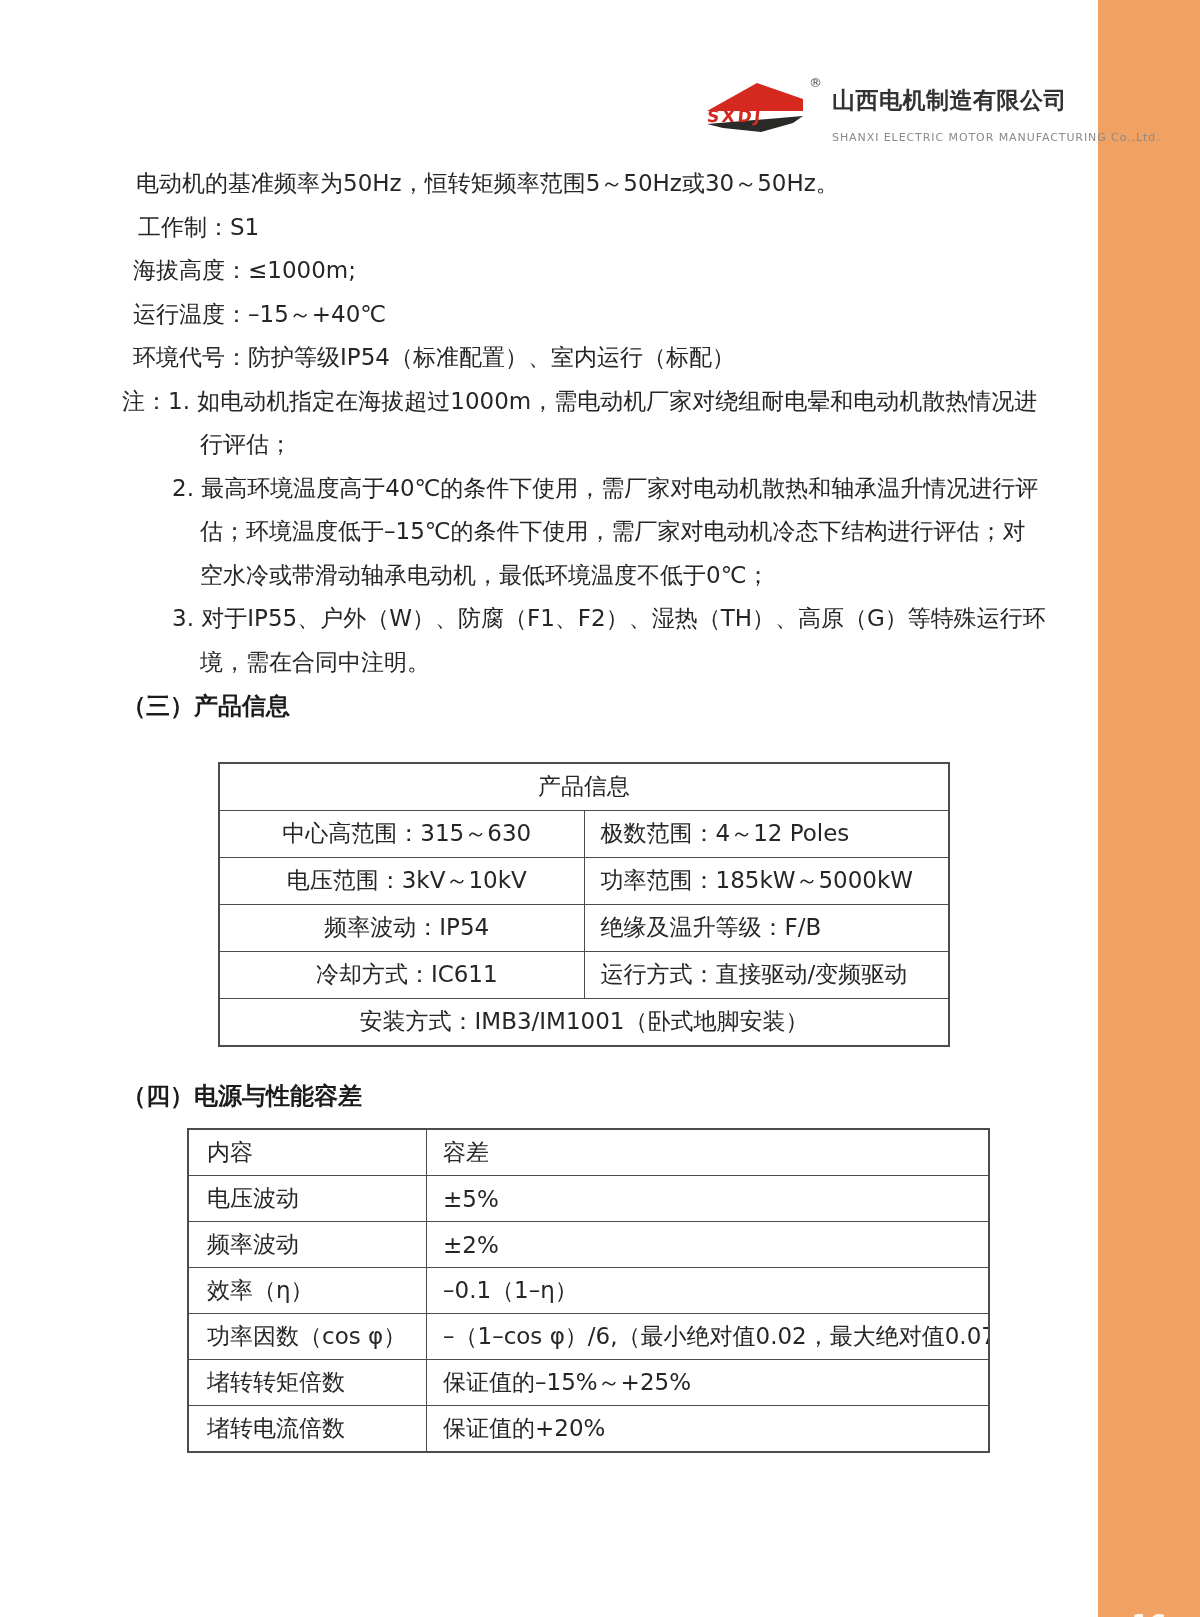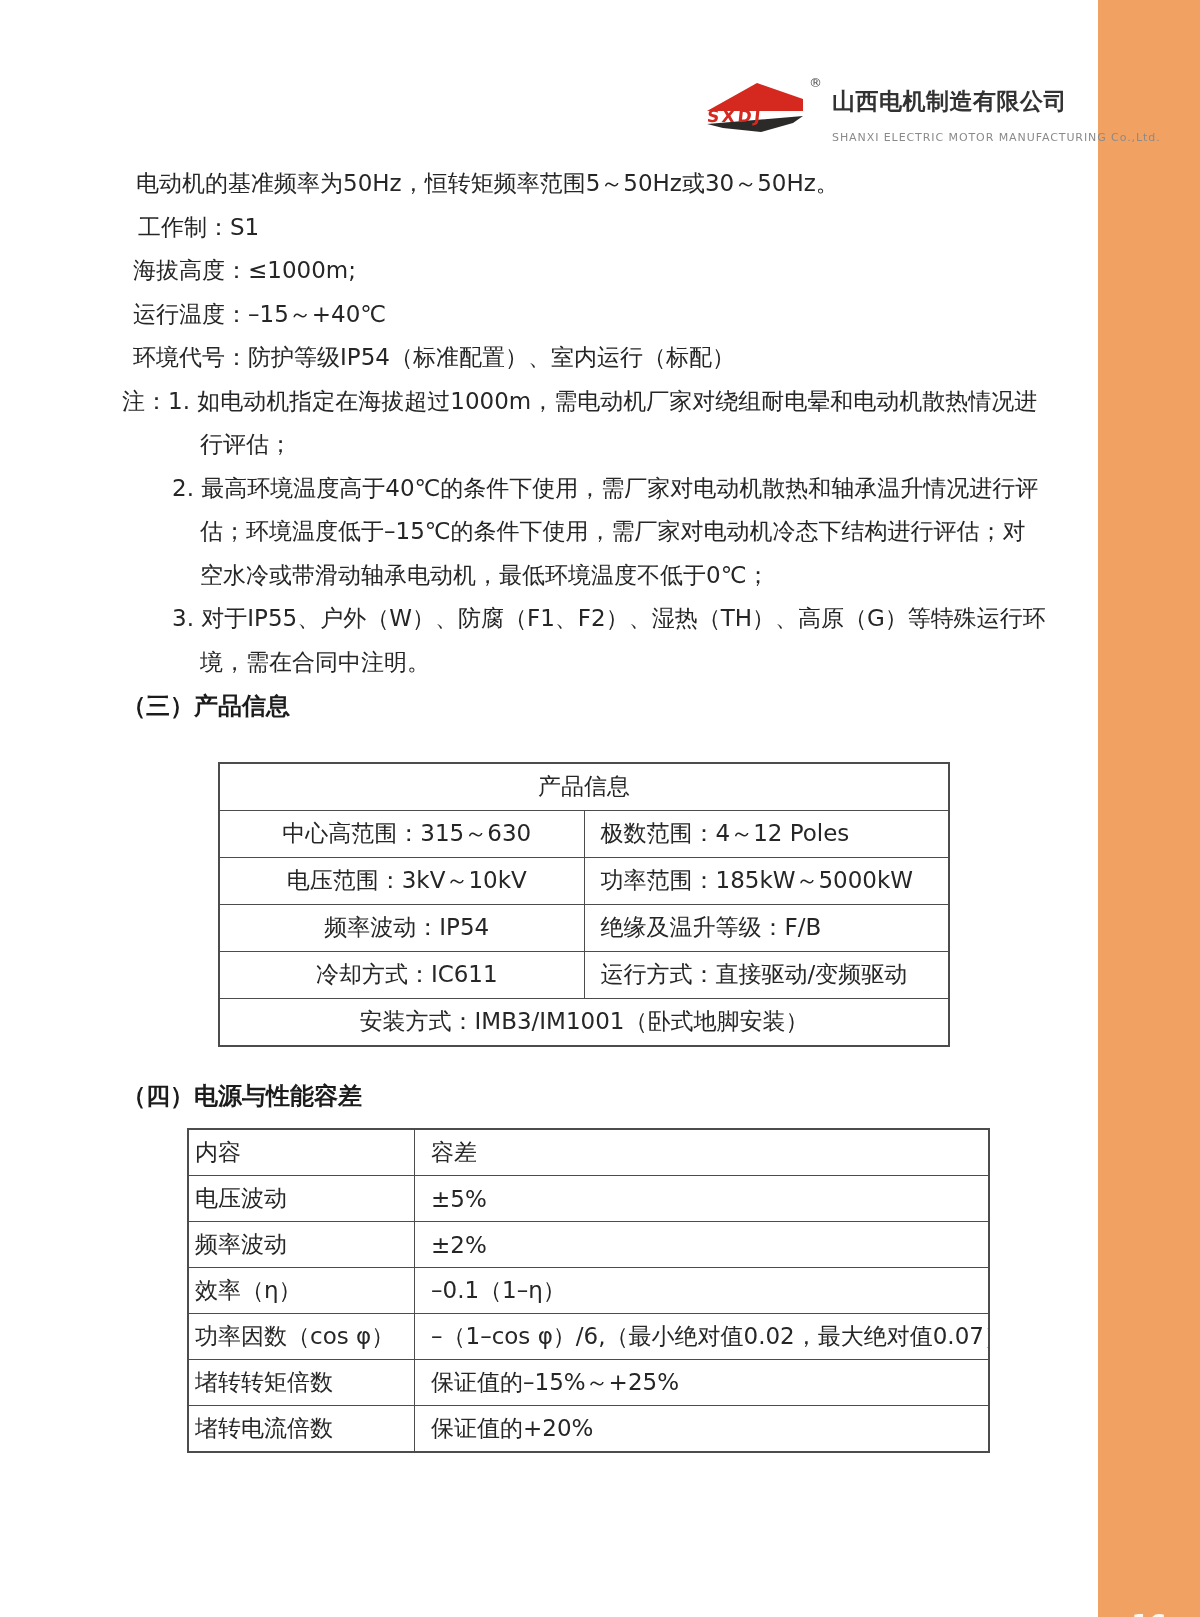--- a/index.html
+++ b/index.html
@@ -12,41 +12,41 @@
   .sidebar{position:absolute;top:0;right:0;width:102px;height:100%;background:var(--sidebar,#F1A263);}
   .pagenum{
     position:absolute;top:1609px;right:0;width:102px;text-align:center;
     color:#fcf7ef;font-size:25px;font-weight:bold;
   }
   
   .logo{position:absolute;top:80px;left:704px;display:flex;align-items:flex-start;}
   .logo-mark{width:102px;height:54px;display:block;}
   .reg{font-size:13px;color:#4a4a4a;margin:-4px 3px 0 3px;line-height:1;}
   .logo-text{margin-left:7px;padding-top:8px;}
-  .cn{font-size:23px;font-weight:600;color:#323232;letter-spacing:0.5px;white-space:nowrap;line-height:1.15;}
+  .cn{font-size:23px;font-weight:600;color:#323232;letter-spacing:0.5px;white-space:nowrap;line-height:1.15;font-family:Liberation Serif, serif;}
   .en{font-size:11px;color:#8a8a8a;letter-spacing:0.92px;margin-top:17px;white-space:nowrap;}
   
   .content{position:absolute;left:122px;top:162px;width:978px;}
   .line{height:43.5px;display:flex;align-items:center;font-size:23px;white-space:nowrap;text-align:right;}
   .ind-a{padding-left:14px}
   .ind-b{padding-left:16px}
   .ind-c{padding-left:11px}
   .ind-d{padding-left:50px}
   .ind-e{padding-left:78px}
   .heading{height:43.5px;display:flex;align-items:center;font-size:24px;font-weight:bold;color:#1c1c1c;}
   .h4{margin-top:28px;text-align:center;}
   
   table{border-collapse:collapse;table-layout:fixed;}
   td{border:1px solid #4c4c4c;font-size:23px;color:#262626;vertical-align:middle;padding:0 6px 0 16px;overflow:hidden;white-space:nowrap;}
   .t1{margin:34px 0 0 96px;width:732px;border:2px solid #4c4c4c;}
   .t1 td{height:46px;margin-top:12px;}
   .t1 .c1{width:51%;text-align:center;}
   .t2{margin:10px 0 0 65px;width:803px;border:2px solid #4c4c4c;}
   .t2 td{height:45px;}
-  .t2 .c1{width:213px;padding-left:6px;}
+  .t2 .c1{width:213px;padding-left:18px;}
   .center{text-align:center;padding:0 4px;}
 </style>
 </head>
 <body>
 
 <div class="page">
 
   <div class="sidebar"></div>
   <div class="pagenum">16</div>
 

